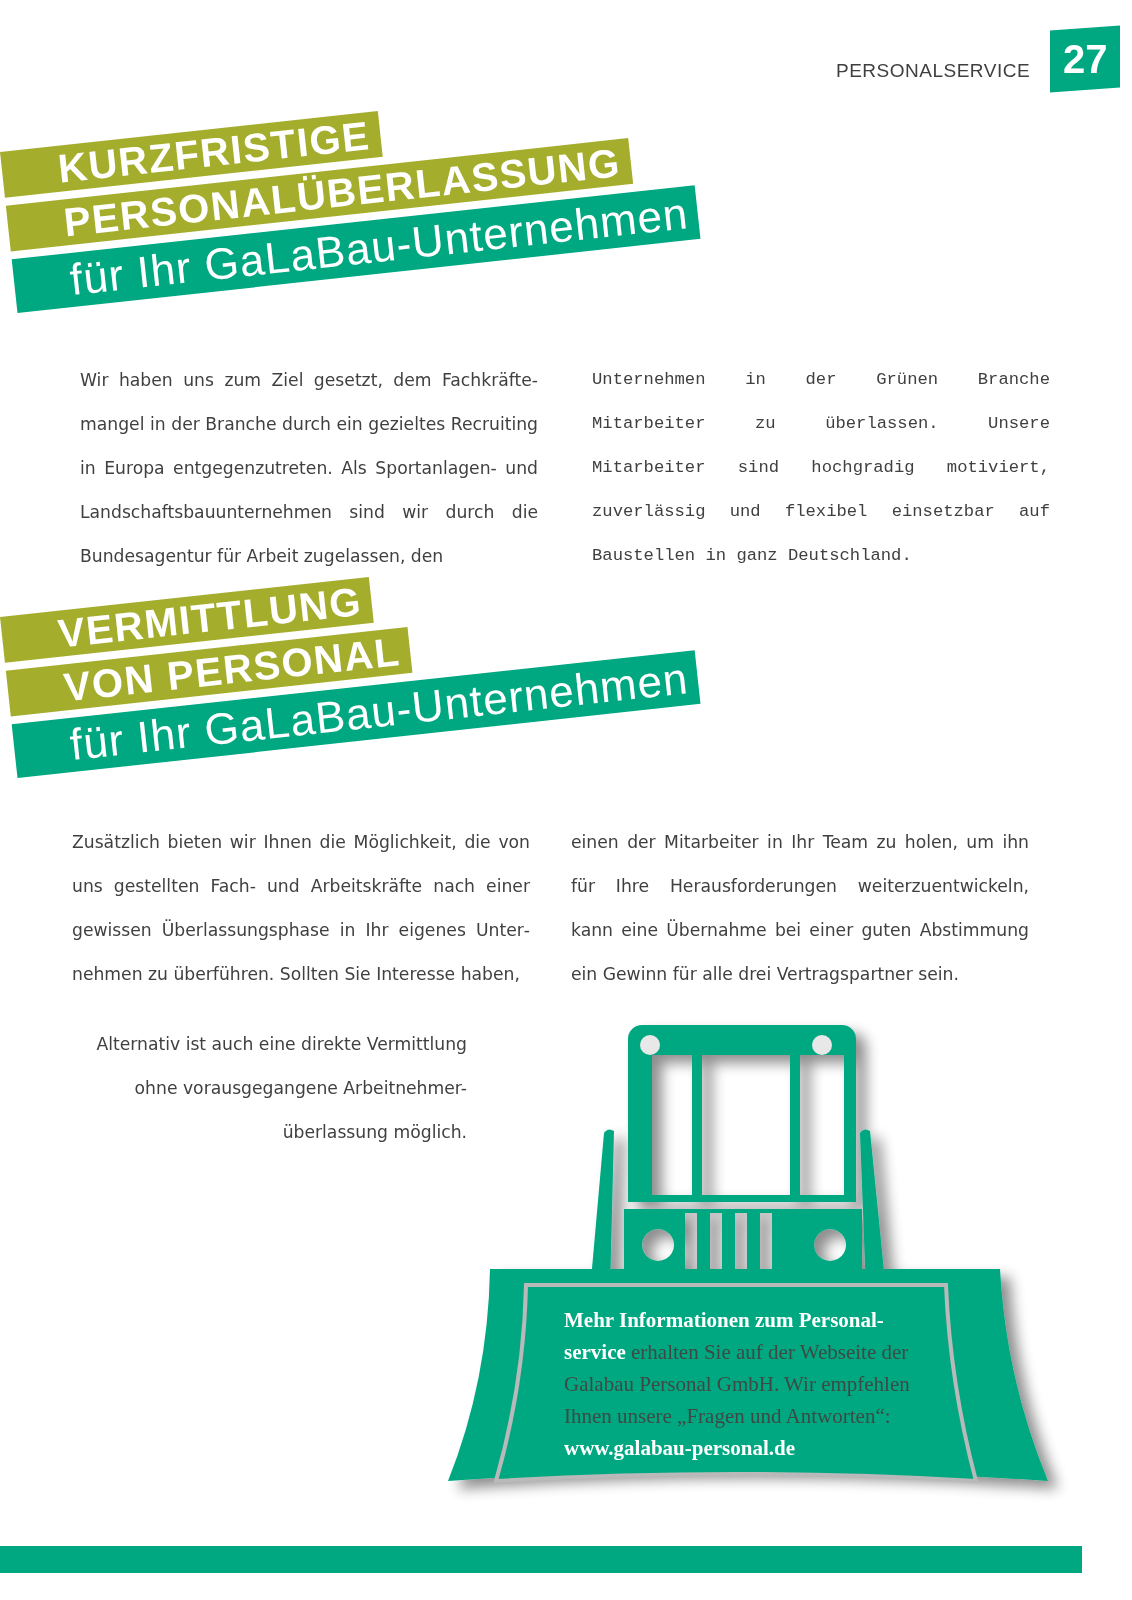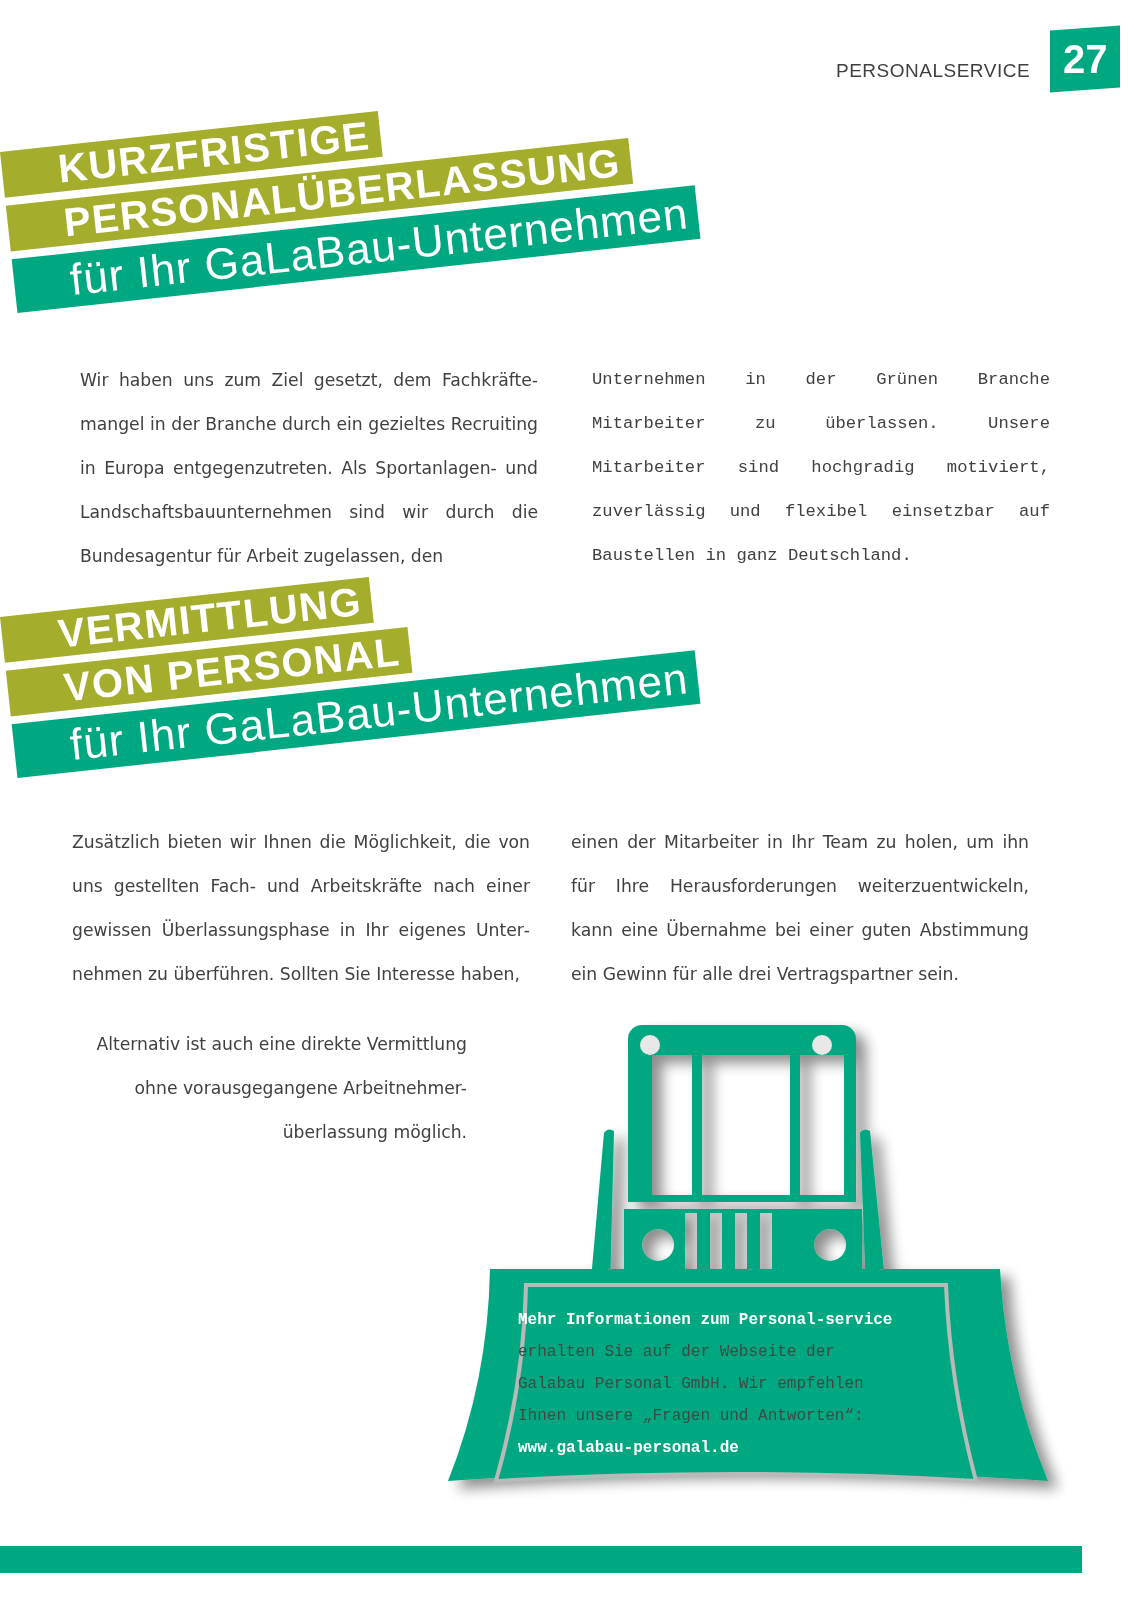--- a/index.html
+++ b/index.html
@@ -40,22 +40,22 @@
   .col {
     position: absolute; width: 458px; font-size: 17.2px; line-height: 44px;
     text-align: justify; color: #404040;
     font-family: "DejaVu Sans", sans-serif;
   }
   .col p { margin: 0; }
 
   .dozer { position: absolute; left: 430px; top: 1015px; width: 650px; height: 490px; }
 
   .info-text {
-    position: absolute; left: 518px; top: 1304px; width: 380px;
-    font-family: Liberation Mono, monospace; font-size: 16px; line-height: 32px; color: #3d4a44;
+    position: absolute; left: 564px; top: 1304px; width: 380px;
+    font-family: Liberation Serif, serif; font-size: 21px; line-height: 32px; color: #3d4a44;
   }
   .info-text .strong { color: #ffffff; font-weight: bold; }
 
   .footer-bar {
     position: absolute; left: 0; top: 1546px; width: 1082px; height: 27px; background: #00a882;
   }
 </style>
 </head>
 <body>
 

